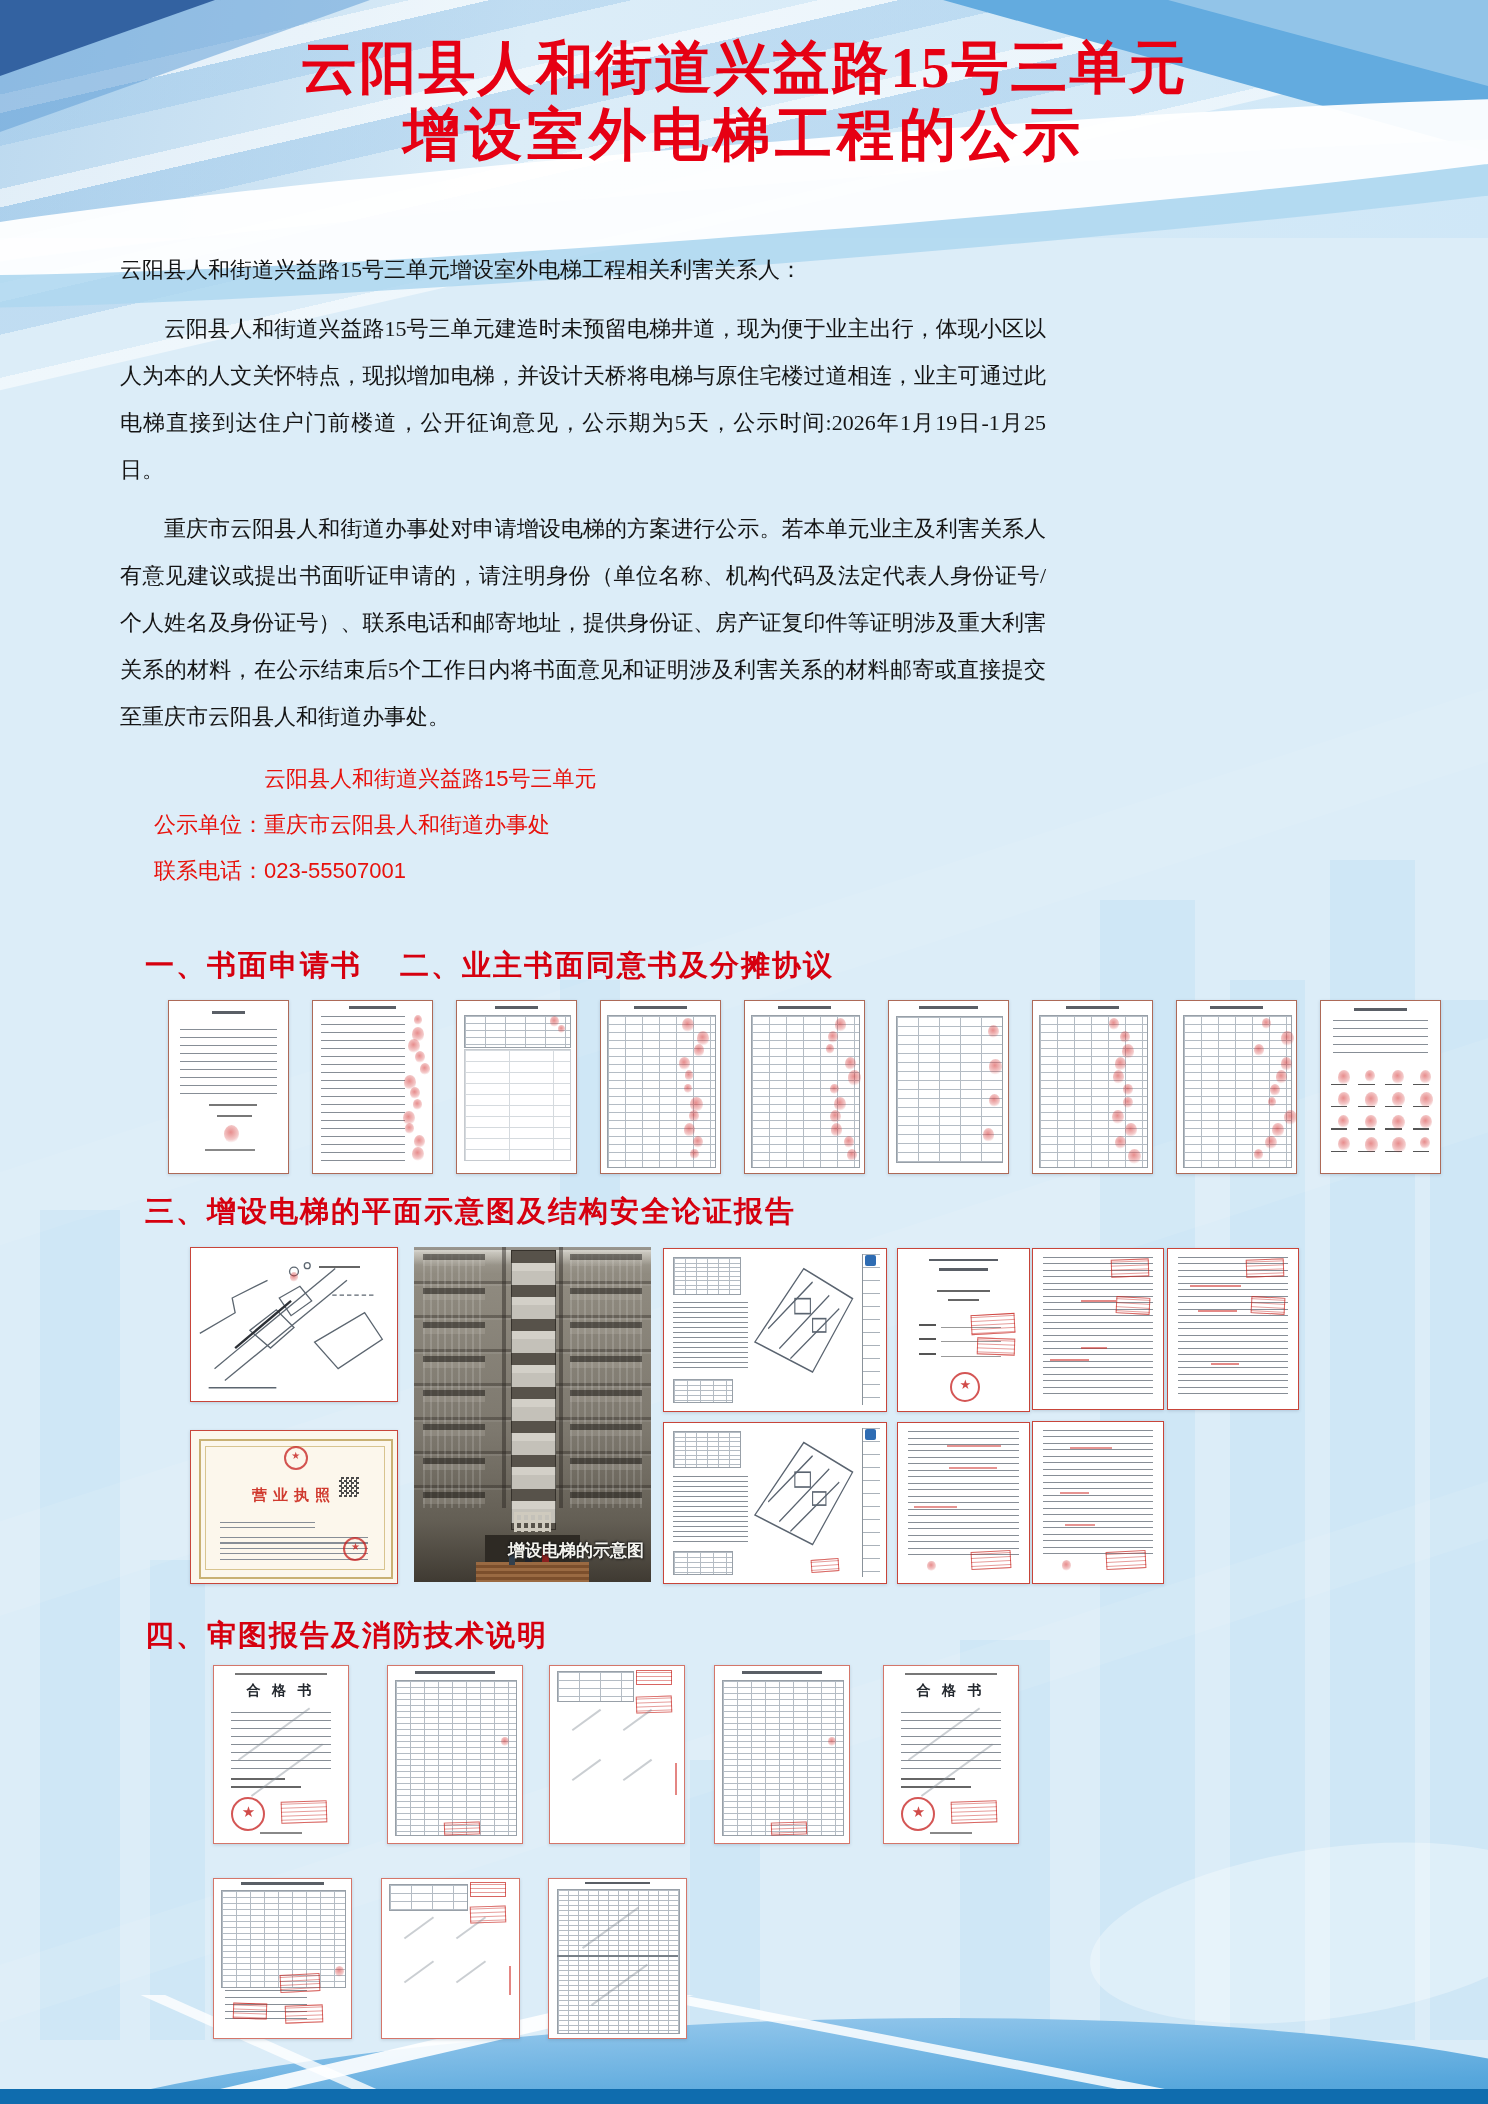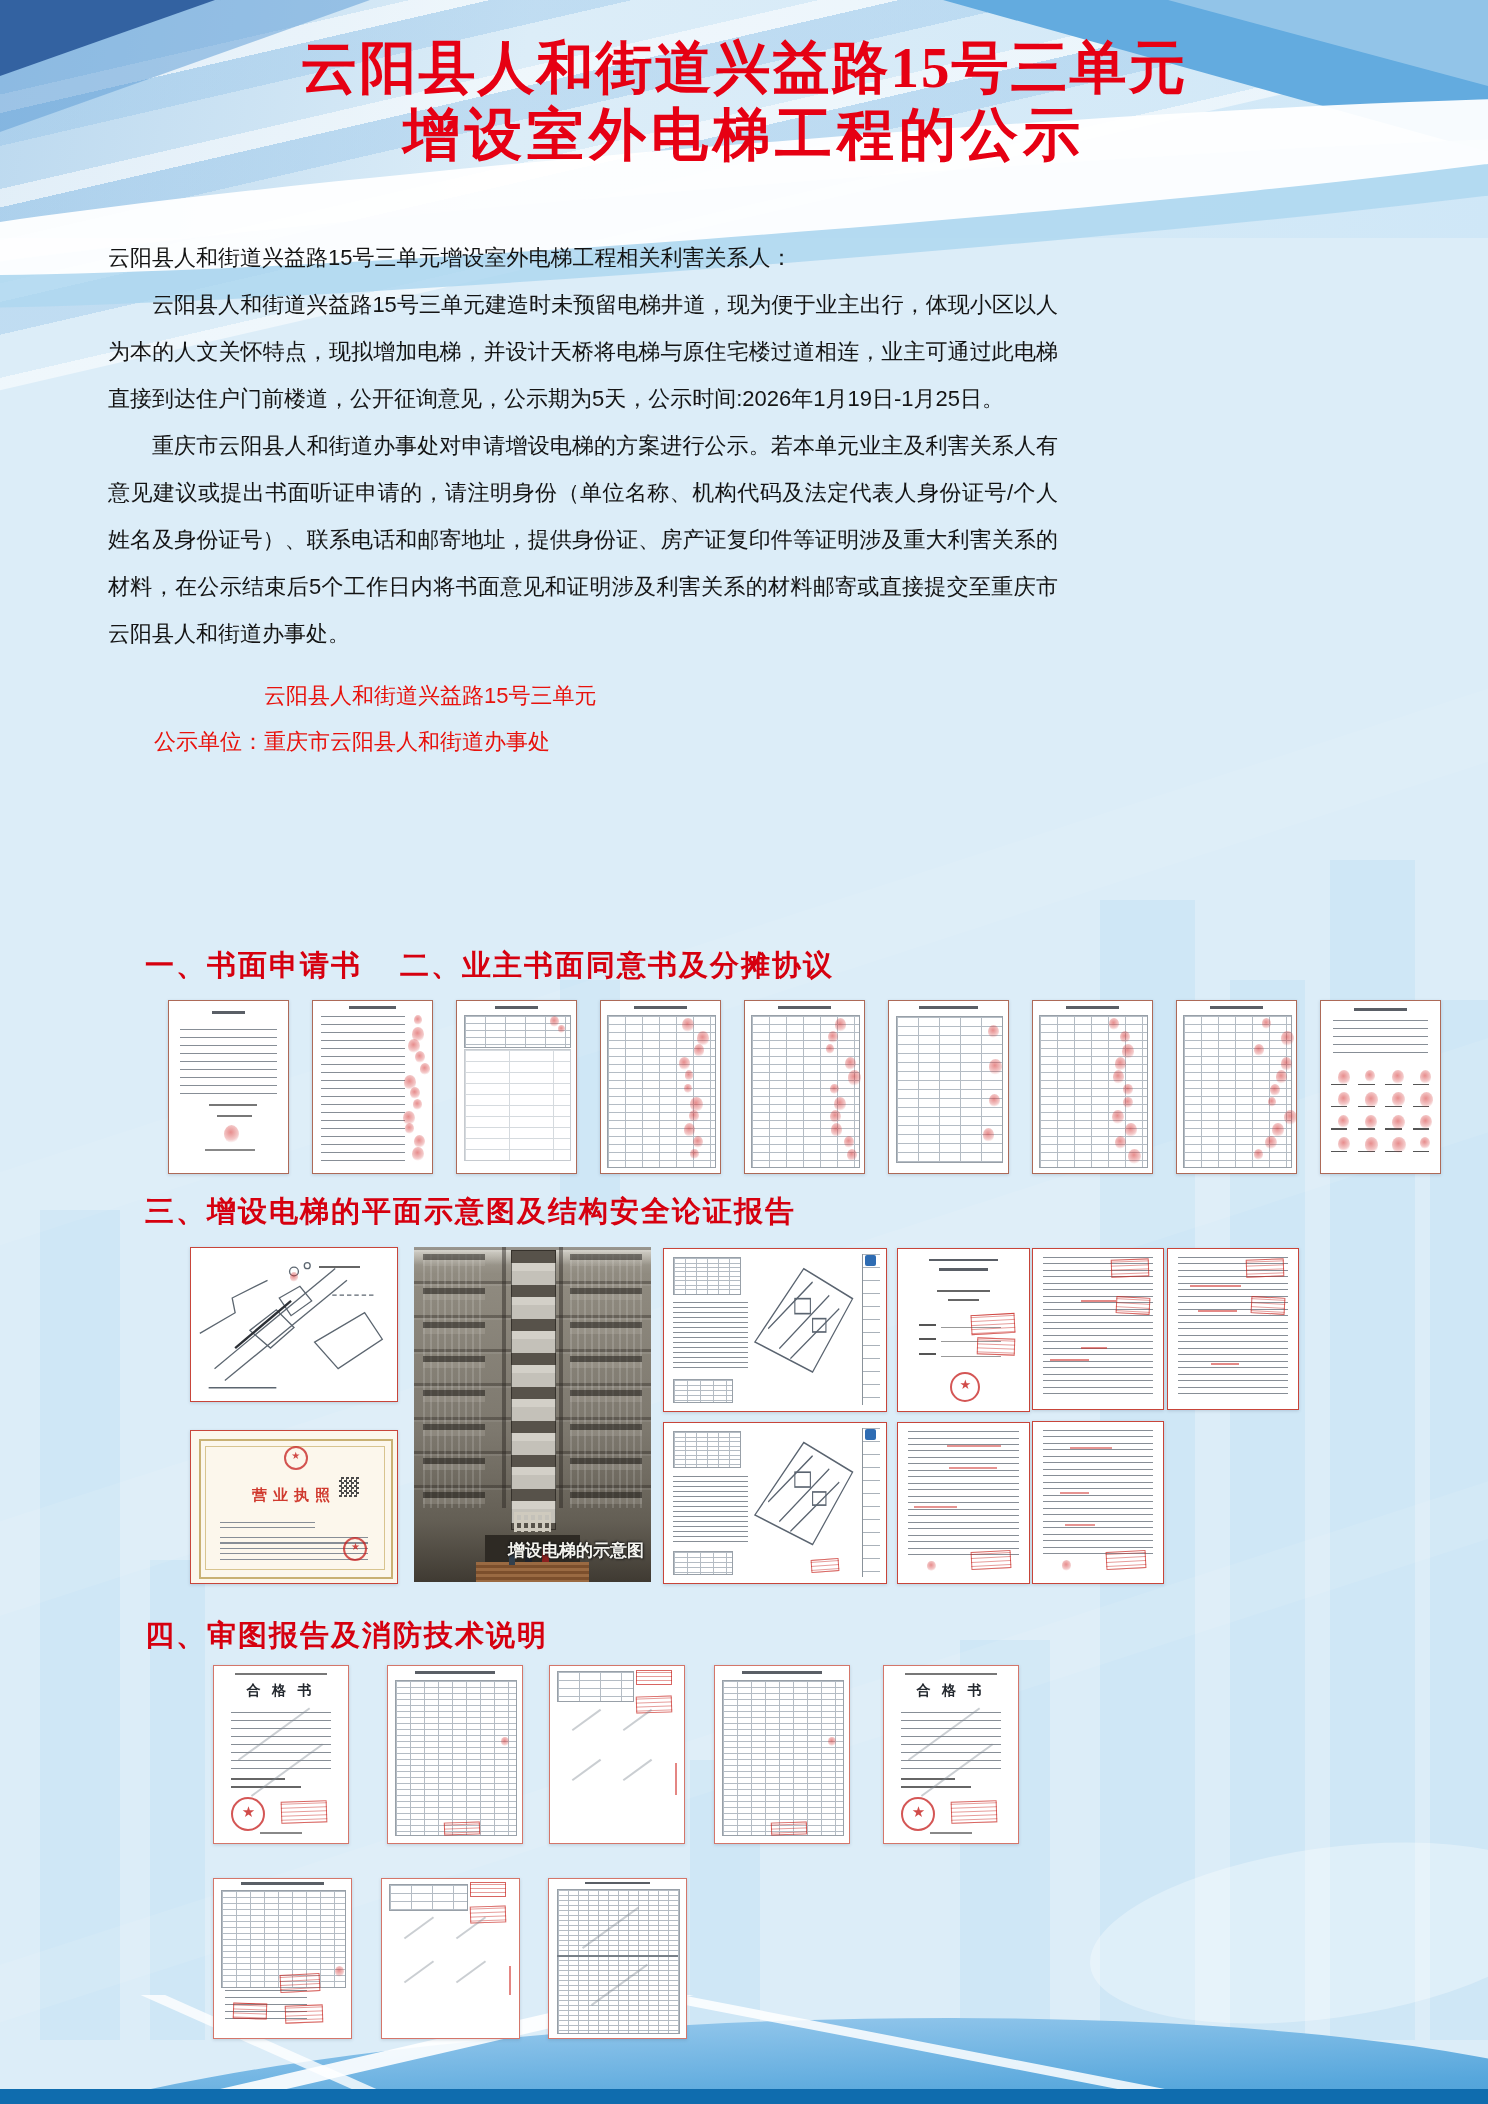--- a/index.html
+++ b/index.html
@@ -37,21 +37,21 @@
   
   .tower{position:absolute;background:#c5e1f4;opacity:.55;z-index:0;}
   .diag{position:absolute;background:rgba(255,255,255,.3);z-index:1;transform:rotate(-18deg);}
   
   .title{position:absolute;left:0;width:100%;text-align:center;z-index:2;
     font-family:"Liberation Serif",serif;font-weight:700;color:var(--title-red,#e60013);}
   #title1{top:30px;font-size:57px;letter-spacing:2px;}
   #title2{top:97px;font-size:57px;letter-spacing:5px;}
   .content{position:absolute;left:108px;top:234px;width:950px;z-index:2;
     font-size:22px;line-height:47px;color:var(--body-text,#141414);text-align:justify;}
-  .content p{margin:0;}
+  .content p{margin:12px;font-family:Liberation Serif, serif;}
   .content p.ind{text-indent:2em;}
   .contact{margin-top:16px;padding-left:46px;color:var(--contact-red,#e8120c);line-height:46px;text-align:left;}
   .contact .l2{padding-left:110px;}
   .sec-h{position:absolute;z-index:2;font-family:"Liberation Serif",serif;font-weight:700;
     font-size:29px;color:var(--section-red,#d6000f);letter-spacing:2px;white-space:nowrap;}
   #sec-one{left:145px;top:946px;}
   #sec-two{left:400px;top:946px;}
   #sec-three{left:145px;top:1192px;}
   #sec-four{left:145px;top:1616px;}
 </style>
@@ -81,20 +81,23 @@
   <div class="title" id="title2">增设室外电梯工程的公示</div>
 
   <div class="content">
     <p>云阳县人和街道兴益路15号三单元增设室外电梯工程相关利害关系人：</p>
     <p class="ind">云阳县人和街道兴益路15号三单元建造时未预留电梯井道，现为便于业主出行，体现小区以人为本的人文关怀特点，现拟增加电梯，并设计天桥将电梯与原住宅楼过道相连，业主可通过此电梯直接到达住户门前楼道，公开征询意见，公示期为5天，公示时间:2026年1月19日-1月25日。</p>
     <p class="ind">重庆市云阳县人和街道办事处对申请增设电梯的方案进行公示。若本单元业主及利害关系人有意见建议或提出书面听证申请的，请注明身份（单位名称、机构代码及法定代表人身份证号/个人姓名及身份证号）、联系电话和邮寄地址，提供身份证、房产证复印件等证明涉及重大利害关系的材料，在公示结束后5个工作日内将书面意见和证明涉及利害关系的材料邮寄或直接提交至重庆市云阳县人和街道办事处。</p>
     <div class="contact">
       <div class="l2">云阳县人和街道兴益路15号三单元</div>
       <div>
         <span>公示单位：</span><span>重庆市云阳县人和街道办事处</span>
+      </div>
+      <div>
+        <span>联系电话：</span><span>023-55507001</span>
       </div>
     </div>
   </div>
 
   <div class="sec-h" id="sec-one">一、书面申请书</div>
   <div class="sec-h" id="sec-two">二、业主书面同意书及分摊协议</div>
   <div class="sec-h" id="sec-three">三、增设电梯的平面示意图及结构安全论证报告</div>
   <div class="sec-h" id="sec-four">四、审图报告及消防技术说明</div>
 <div class="tower" style="position: absolute; left: 40px; top: 1210px; width: 80px; height: 830px;"></div>
     <div class="tower" style="position: absolute; left: 150px; top: 1560px; width: 55px; height: 480px;"></div>

